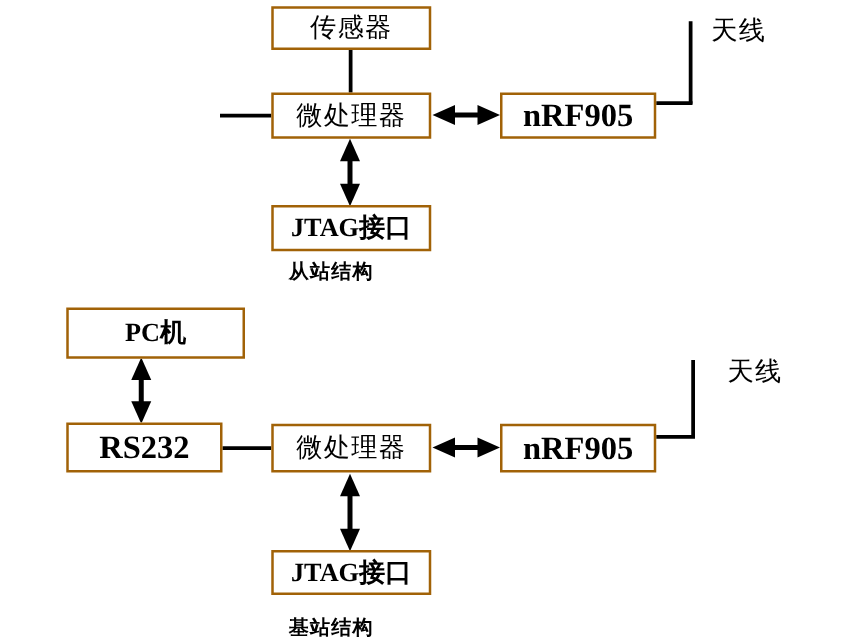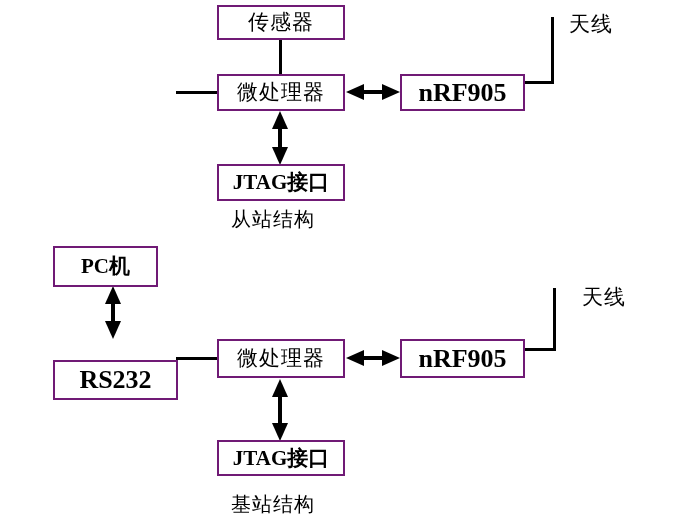--- a/index.html
+++ b/index.html
@@ -21,21 +21,21 @@
     left: 0;
     top: 0;
     width: 692px;
     height: 515px;
   }
 
   
   .node {
     position: absolute;
     box-sizing: border-box;
-    border: 2px solid #701a75;
+    border: 2px solid #a16207;
     background: #ffffff;
     display: flex;
     align-items: center;
     justify-content: center;
     line-height: 1;
     white-space: nowrap;
     z-index: 5;
   }
   .node-label {
     display: block;
@@ -60,22 +60,22 @@
   .lbl-mixed {
     font-family: "Liberation Serif", "DejaVu Serif", serif;
     font-weight: bold;
     font-size: 21px;
   }
 
   
   .caption {
     position: absolute;
     font-family: "DejaVu Sans", "Liberation Sans", sans-serif;
-    font-size: 20px;
-    font-weight: normal;
+    font-size: 16px;
+    font-weight: bold;
     letter-spacing: 1px;
     white-space: nowrap;
     line-height: 1;
     z-index: 4;
   }
 
   
   .antenna-label {
     position: absolute;
     font-family: "DejaVu Sans", "Liberation Sans", sans-serif;
@@ -143,25 +143,25 @@
 
   <div class="antenna-label" style="left:569px; top:14px;">天线</div>
 
   <div class="caption" style="left:231px; top:209px;">从站结构</div>
 
   <div class="conn-h" style="left:176px; top:357px; width:44px;"></div>
 
   <div class="conn-h" style="left:523px; top:348px; width:33px;"></div>
   <div class="conn-v" style="left:553px; top:288px; height:62px;"></div>
 
-  <div class="node" style="left:53px; top:246px; width:105px; height:41px;">
+  <div class="node" style="left:53px; top:246px; width:143px; height:41px;">
     <span class="node-label lbl-mixed">PC机</span>
   </div>
 
-  <div class="node" style="left:53px; top:338px; width:125px; height:40px;margin-top:22px;">
+  <div class="node" style="left:53px; top:338px; width:125px; height:40px;">
     <span class="node-label lbl-latin">RS232</span>
   </div>
 
   <div class="node" style="left:217px; top:339px; width:128px; height:39px;">
     <span class="node-label lbl-cjk">微处理器</span>
   </div>
 
   <div class="node" style="left:400px; top:339px; width:125px; height:39px;">
     <span class="node-label lbl-latin">nRF905</span>
   </div>

